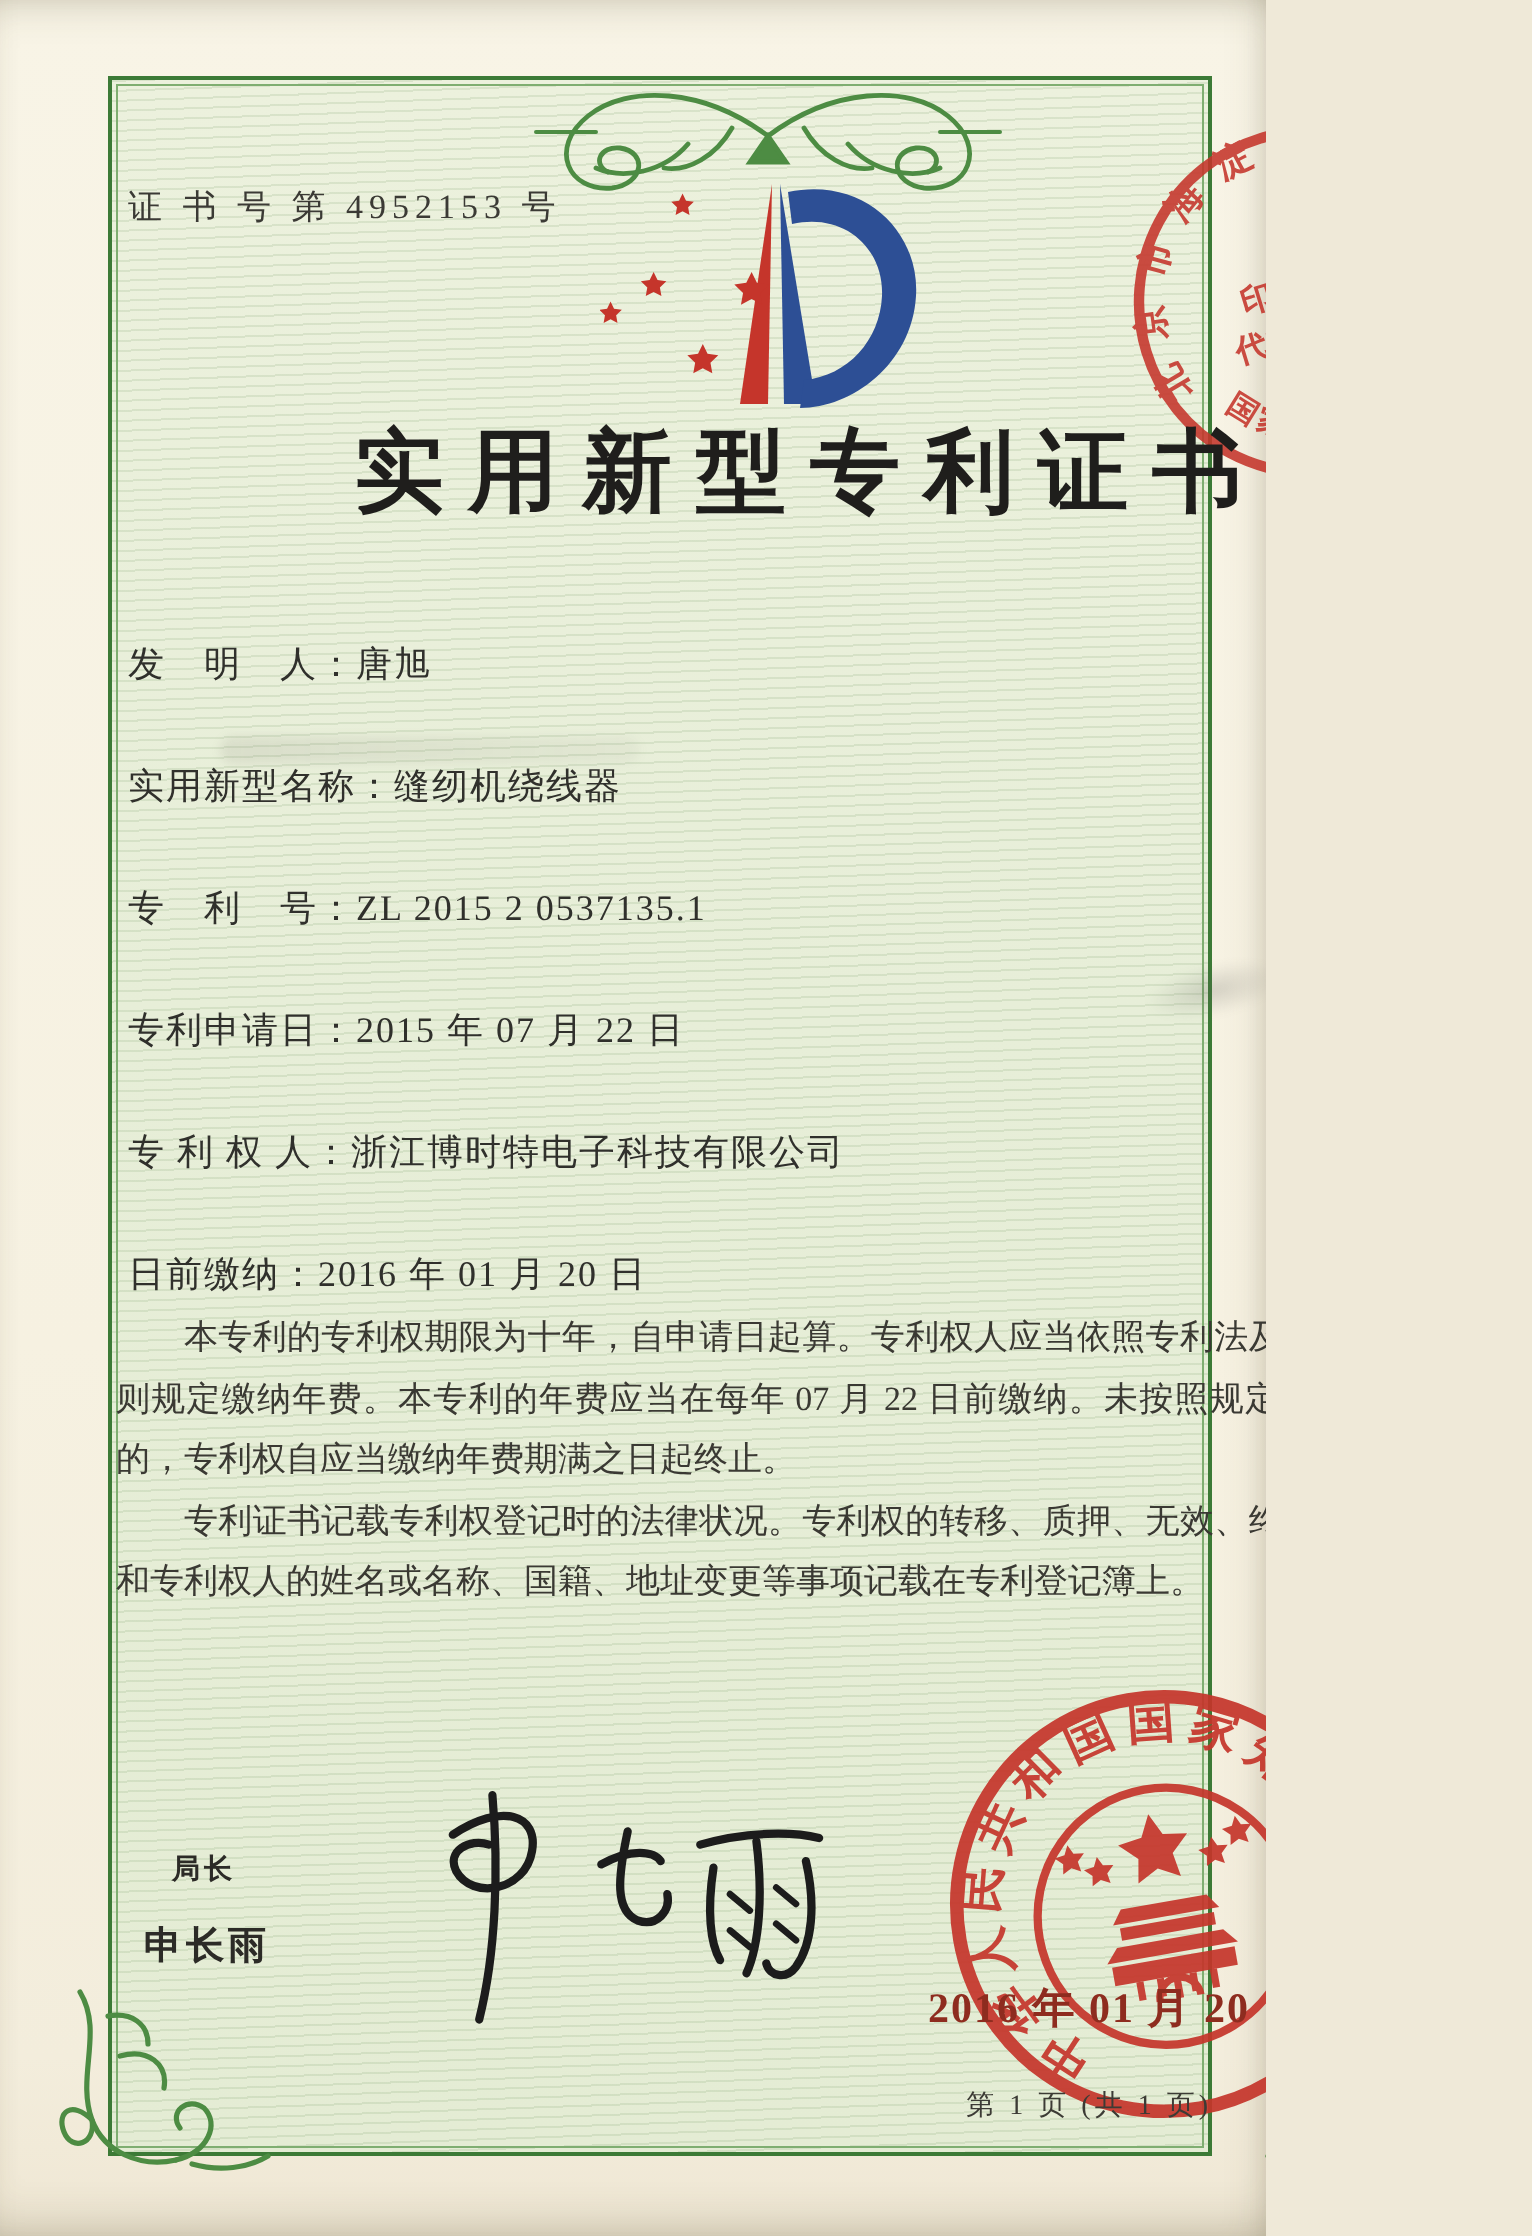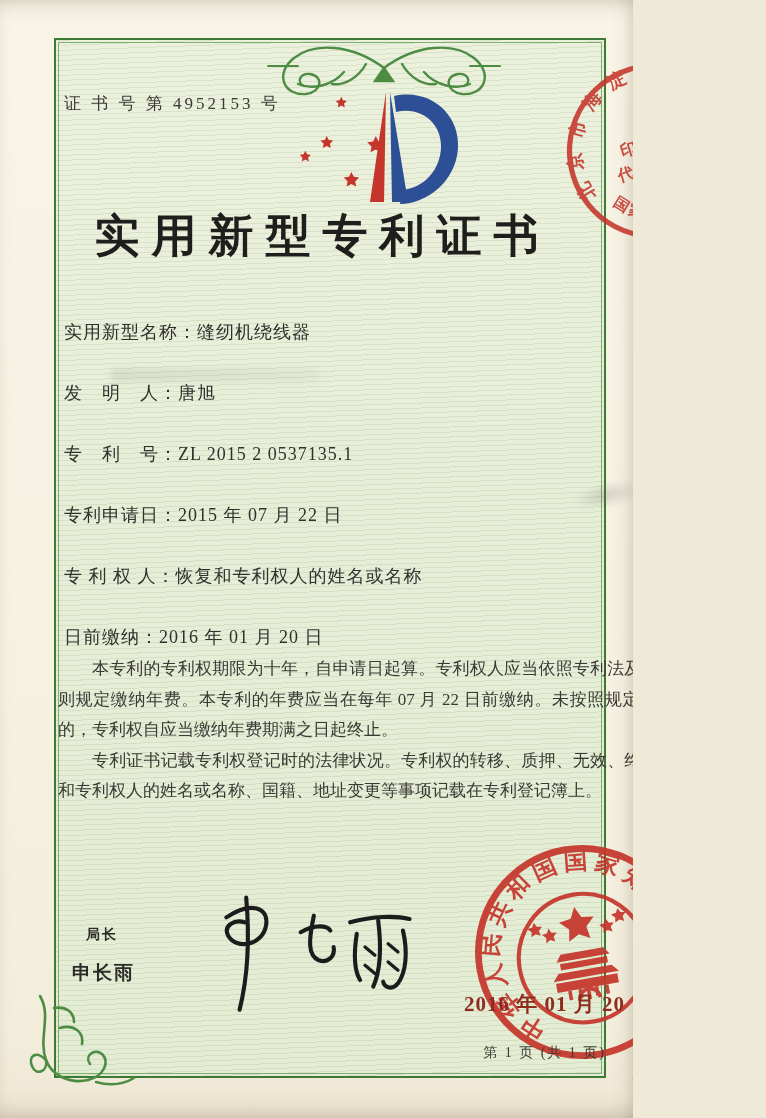--- a/index.html
+++ b/index.html
@@ -14,21 +14,21 @@
   
   .frame{
     position:absolute;left:54px;top:38px;right:27px;bottom:40px;
     border:2px solid #3c7a36;
     background:
       repeating-linear-gradient(178deg,rgba(120,158,104,.17) 0 1px,rgba(255,255,255,0) 1px 5px),
       linear-gradient(180deg,#ecf1dd 0%,#e7eed8 45%,#e4ecd4 100%);
   }
   .frame::after{content:"";position:absolute;inset:2px;border:1px solid #7fae71;pointer-events:none;}
   .certno{position:absolute;left:64px;top:92px;font-size:17px;letter-spacing:3px;color:#3b3a35;}
-  .title{position:absolute;left:0;right:0;top:206px;text-align:center;
+  .title{position:absolute;left:0;right:0;top:206px;text-align:right;
     font-size:45px;font-weight:700;letter-spacing:12px;color:#1f1e1c;text-indent:12px;}
   .fields{position:absolute;left:64px;top:320px;width:620px;}
   .frow{height:61px;font-size:18px;letter-spacing:1px;color:#30302c;white-space:nowrap;}
   .frow .lab{font-weight:400;}
   .paras{position:absolute;left:58px;top:654px;width:652px;font-size:17px;line-height:30.5px;
     color:#3a3933;text-align:justify;}
   .paras p{margin:0;text-indent:2em;}
   .sigrole{position:absolute;left:86px;top:926px;font-size:14px;font-weight:600;color:#2c2b27;letter-spacing:2px;}
   .signame{position:absolute;left:72px;top:960px;font-size:19px;font-weight:600;color:#2c2b27;letter-spacing:2px;}
   .sig-svg{position:absolute;left:208px;top:886px;}
@@ -101,25 +101,25 @@
         <text x="100" y="120" text-anchor="middle" font-size="17" font-weight="700" letter-spacing="1">代扣专用章</text>
       </g>
     </svg>
   </div>
 
   <div class="title">实用新型专利证书</div>
 
   <div class="ghost"></div>
 
   <div class="fields">
+    <div class="frow"><span class="lab">发　明　人：</span><span>唐旭</span></div>
     <div class="frow"><span class="lab">实用新型名称：</span><span>缝纫机绕线器</span></div>
-    <div class="frow"><span class="lab">发　明　人：</span><span>唐旭</span></div>
     <div class="frow"><span class="lab">专　利　号：</span><span>ZL 2015 2 0537135.1</span></div>
     <div class="frow"><span class="lab">专利申请日：</span><span>2015 年 07 月 22 日</span></div>
-    <div class="frow"><span class="lab">专 利 权 人：</span><span>恢复和专利权人的姓名或名称</span></div>
+    <div class="frow"><span class="lab">专 利 权 人：</span><span>浙江博时特电子科技有限公司</span></div>
     <div class="frow"><span class="lab">日前缴纳：</span><span>2016 年 01 月 20 日</span></div>
   </div>
 
   <div class="paras">
     <p>本专利的专利权期限为十年，自申请日起算。专利权人应当依照专利法及其实施细则规定缴纳年费。本专利的年费应当在每年 07 月 22 日前缴纳。未按照规定缴纳年费的，专利权自应当缴纳年费期满之日起终止。</p>
     <p>专利证书记载专利权登记时的法律状况。专利权的转移、质押、无效、终止、恢复和专利权人的姓名或名称、国籍、地址变更等事项记载在专利登记簿上。</p>
   </div>
 
   <div class="smudge"></div>
 

